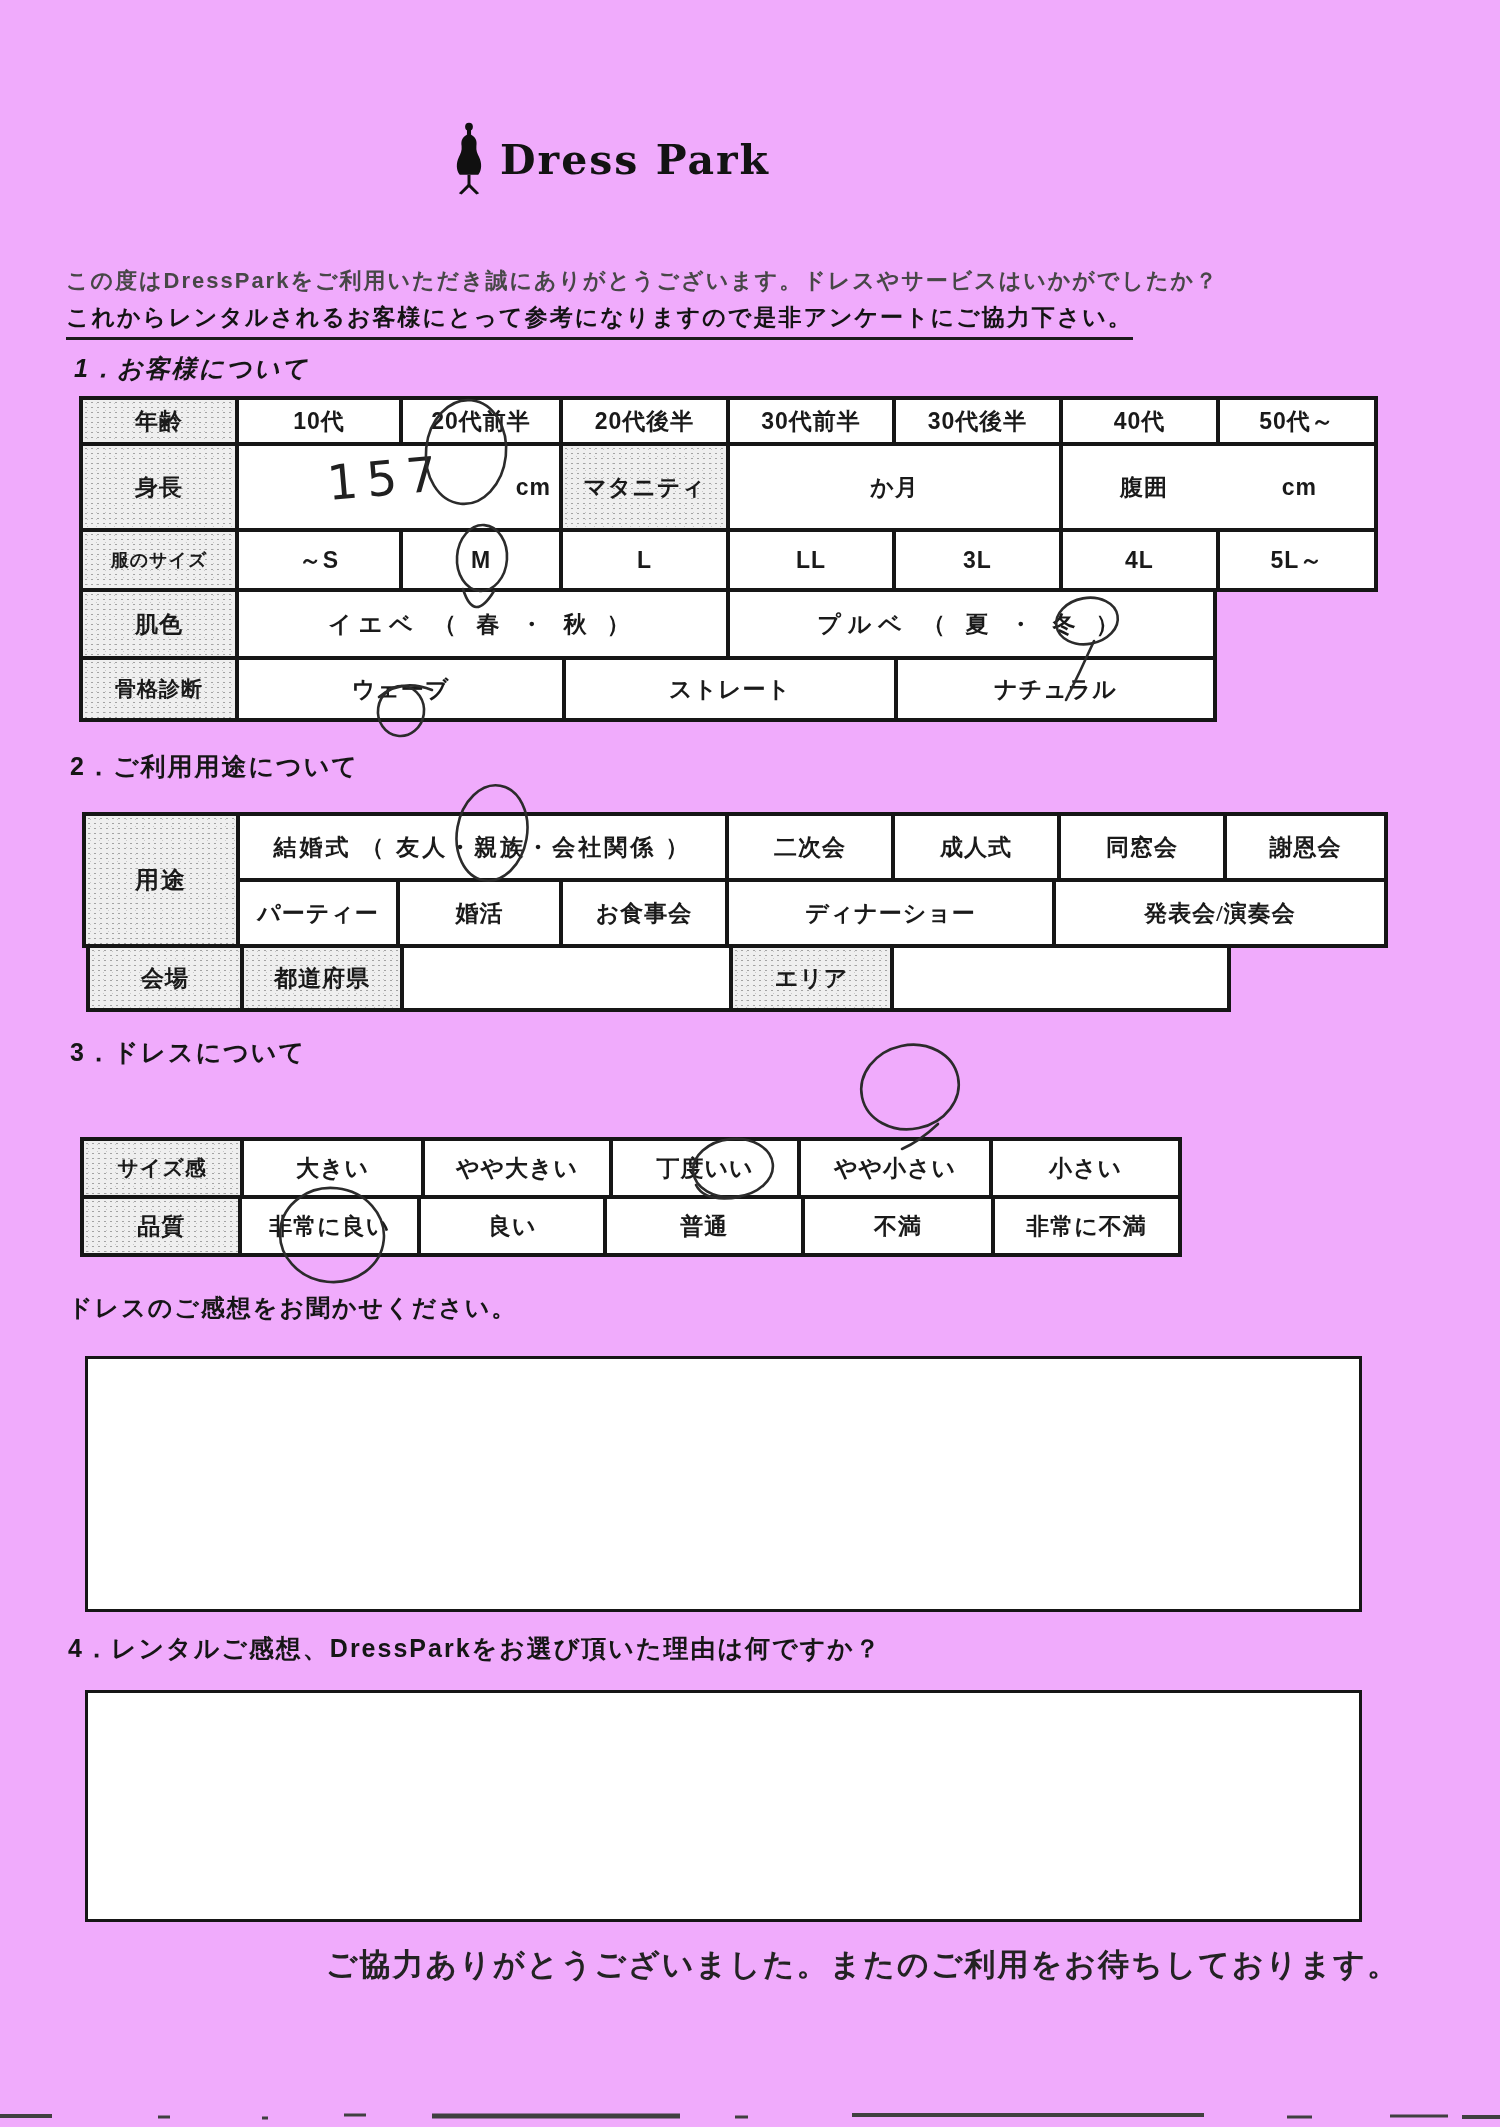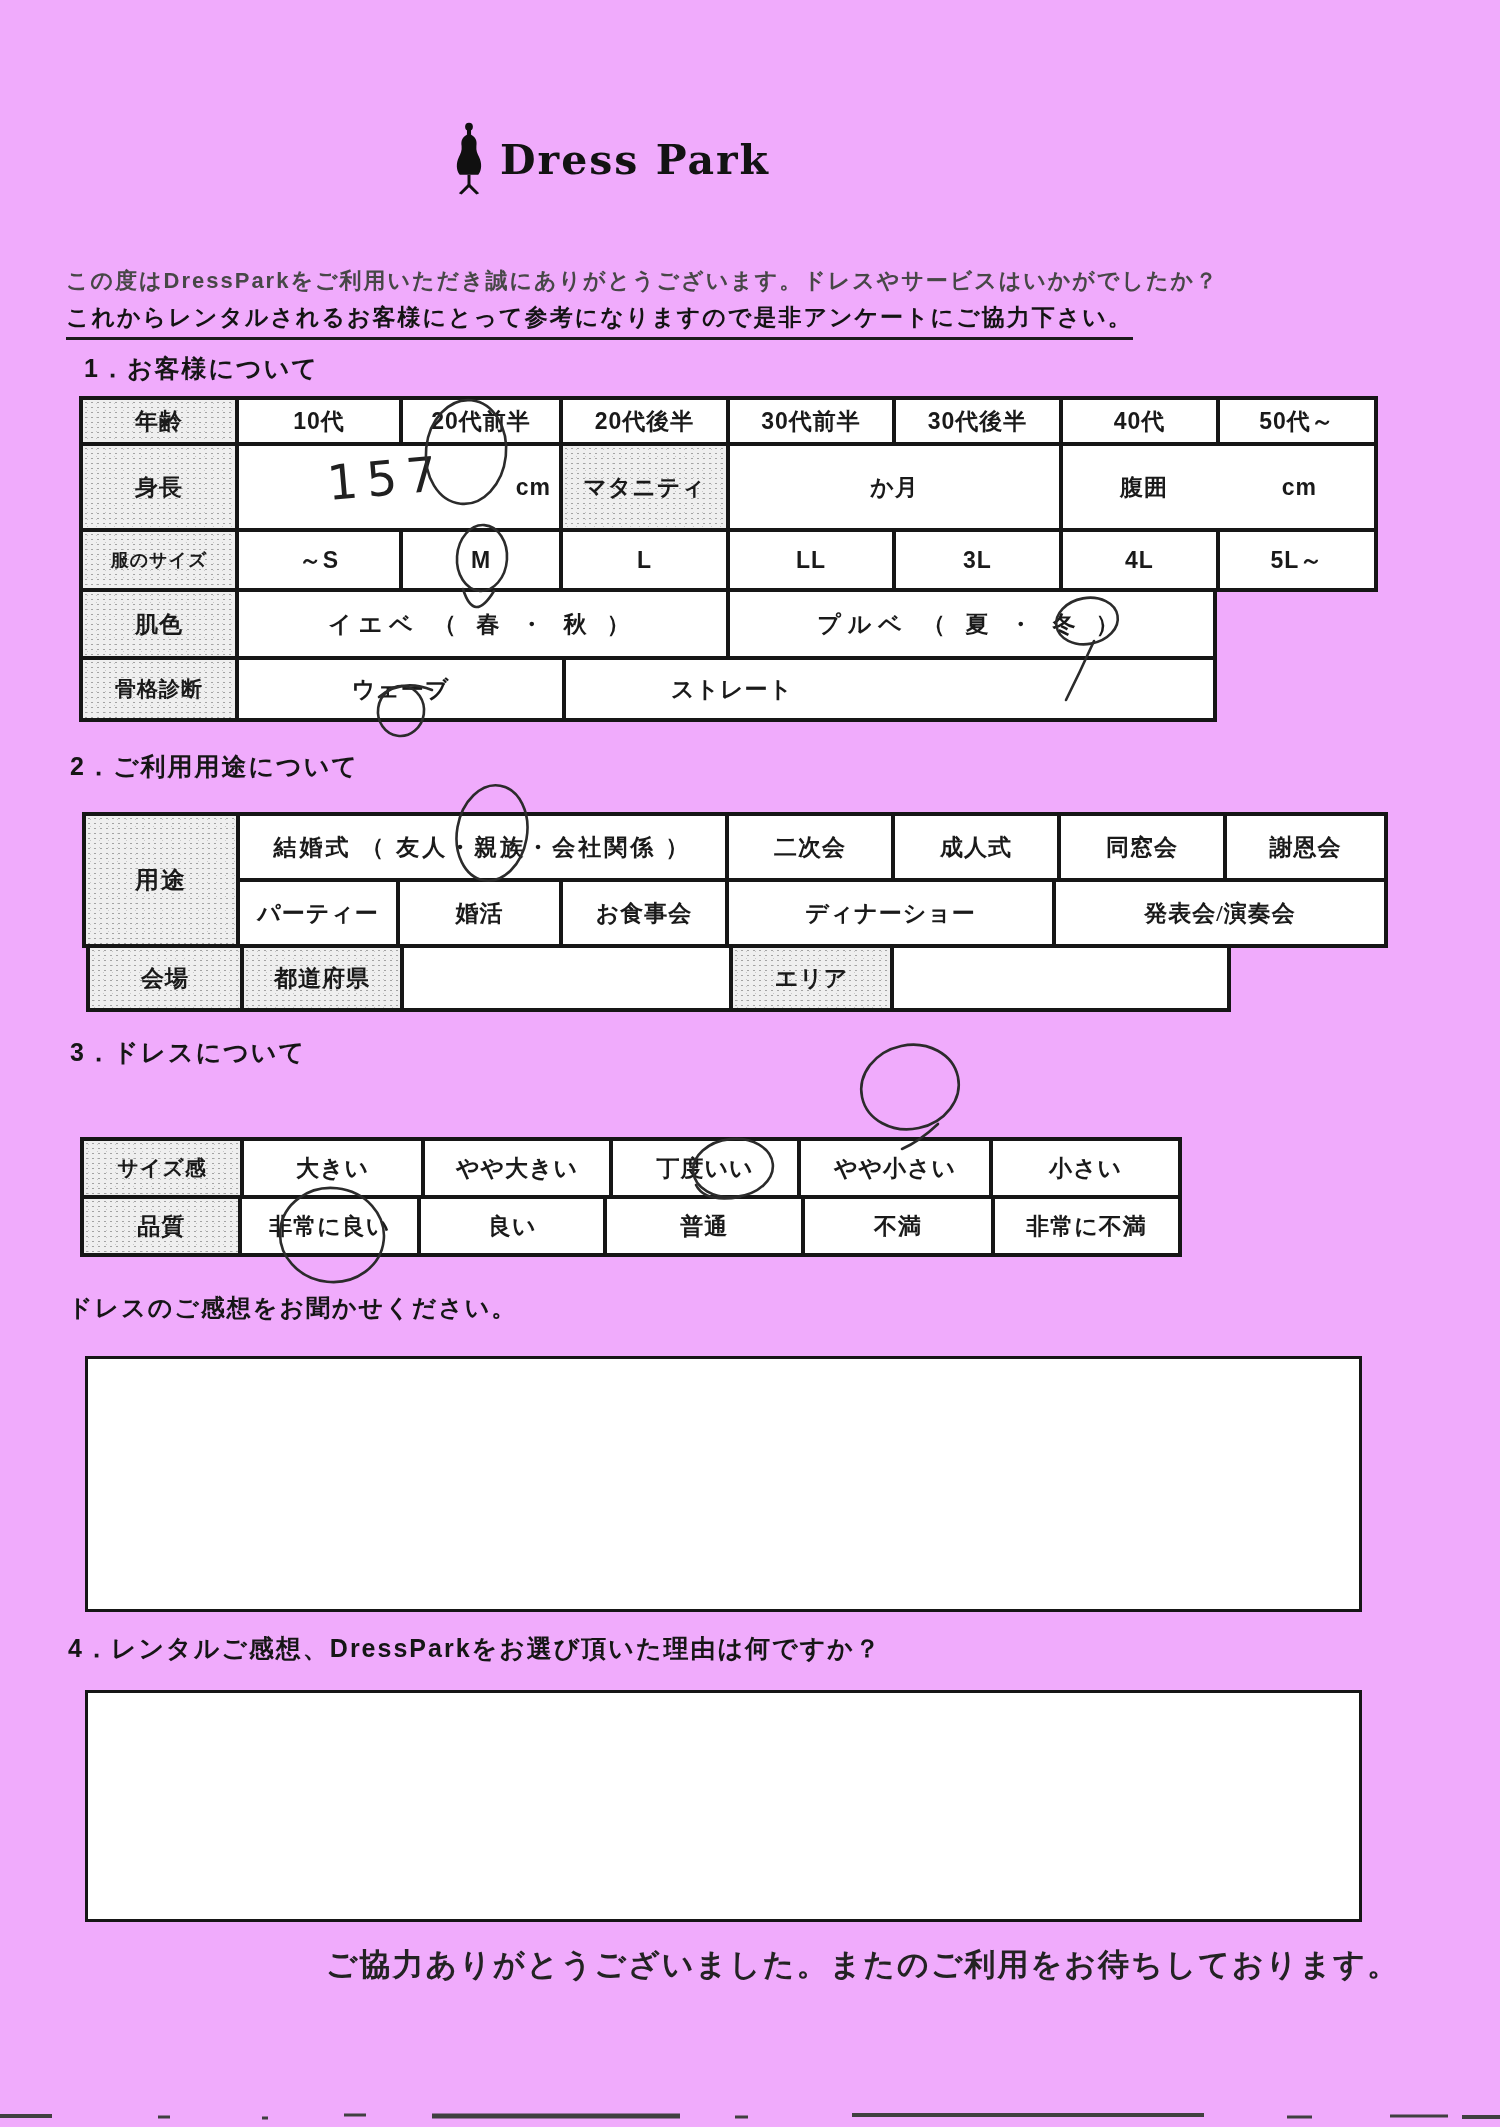--- a/index.html
+++ b/index.html
@@ -52,21 +52,21 @@
       <path d="M20 13 C13 15 11 20 12 26 C12.5 31 11 34 9 38 C6 44 6 52 10 57 L30 57 C34 52 34 44 31 38 C29 34 27.5 31 28 26 C29 20 27 15 20 13 Z"></path>
       <rect x="18.4" y="57" width="3.2" height="11"></rect>
       <path d="M9 77 L20 66 L31 77 L28 78.5 L20 70.5 L12 78.5 Z"></path>
     </svg>
     <span class="brand">Dress Park</span>
   </div>
 
   <div class="intro1">この度はDressParkをご利用いただき誠にありがとうございます。ドレスやサービスはいかがでしたか？</div>
   <div class="intro2">これからレンタルされるお客様にとって参考になりますので是非アンケートにご協力下さい。</div>
 
-  <div class="sec-title" style="left:84px;top:352px;">1．お客様について</div>
+  <div class="sec-title" style="left:74px;top:352px;font-style:italic;">1．お客様について</div>
 
   <div class="trow" style="left:79px;top:396px;width:1299px;height:50px;">
     <div class="tcell shade" style="width:156px;">年齢</div>
     <div class="tcell" style="width:164px;">10代</div>
     <div class="tcell" style="width:160px;">20代前半</div>
     <div class="tcell" style="width:167px;">20代後半</div>
     <div class="tcell" style="width:166px;">30代前半</div>
     <div class="tcell" style="width:167px;">30代後半</div>
     <div class="tcell" style="width:157px;">40代</div>
     <div class="tcell" style="width:154px;">50代～</div>
@@ -100,20 +100,21 @@
   <div class="trow" style="left:79px;top:588px;width:1138px;height:72px;">
     <div class="tcell shade" style="width:156px;">肌色</div>
     <div class="tcell wide-ls" style="width:491px;">イエベ （ 春 ・ 秋 ）</div>
     <div class="tcell wide-ls" style="width:483px;">プルベ （ 夏 ・ 冬 ）</div>
   </div>
 
   <div class="trow" style="left:79px;top:656px;width:1138px;height:66px;">
     <div class="tcell shade" style="width:156px;font-size:21px;">骨格診断</div>
     <div class="tcell" style="width:327px;">ウェーブ</div>
     <div class="tcell" style="width:332px;">ストレート</div>
+    <div class="tcell" style="width:315px;">ナチュラル</div>
   </div>
 
   <div class="sec-title" style="left:70px;top:750px;">2．ご利用用途について</div>
 
   <div class="ucell shade" style="left:82px;top:812px;width:158px;height:136px;">用途</div>
 
   <div class="trow" style="left:236px;top:812px;width:1152px;height:70px;">
     <div class="tcell" style="width:489px;letter-spacing:3px;">結婚式 （ 友人・親族・会社関係 ）</div>
     <div class="tcell" style="width:166px;">二次会</div>
     <div class="tcell" style="width:166px;">成人式</div>

